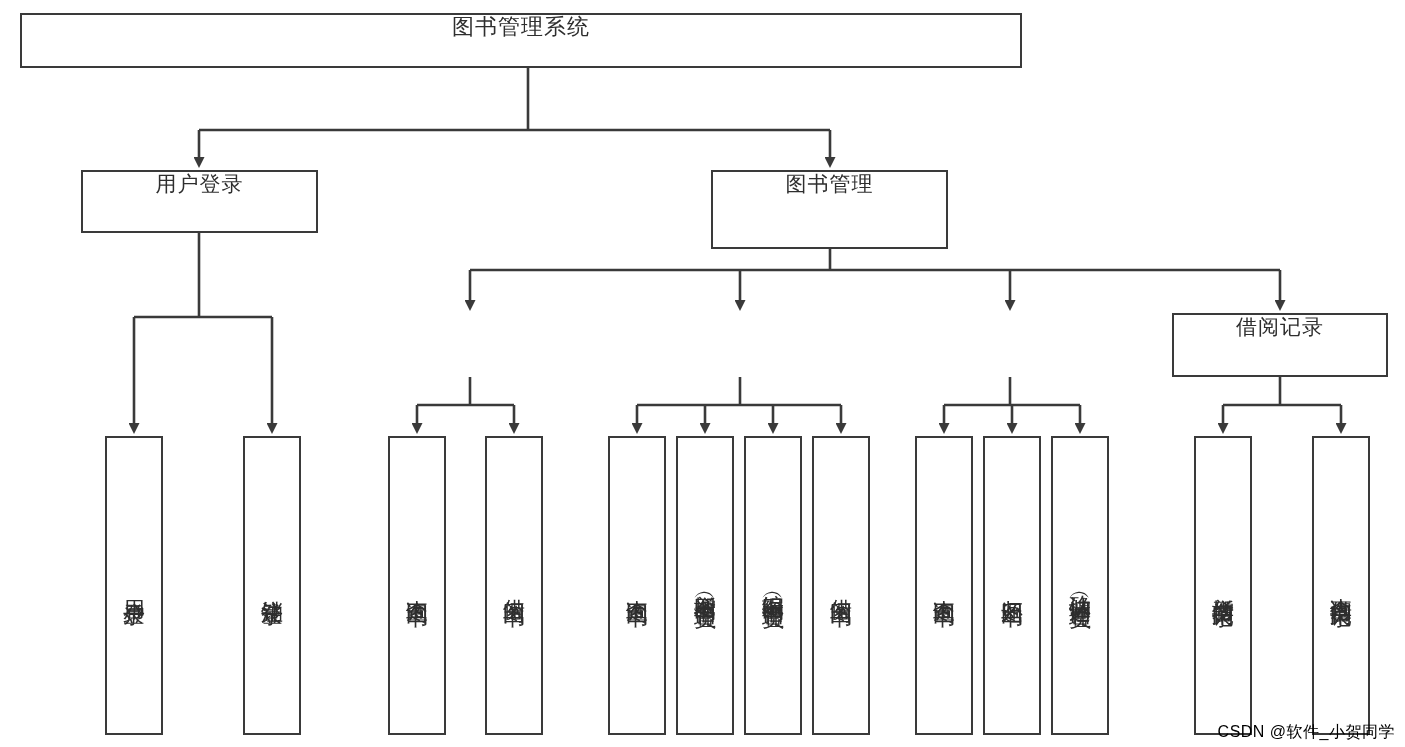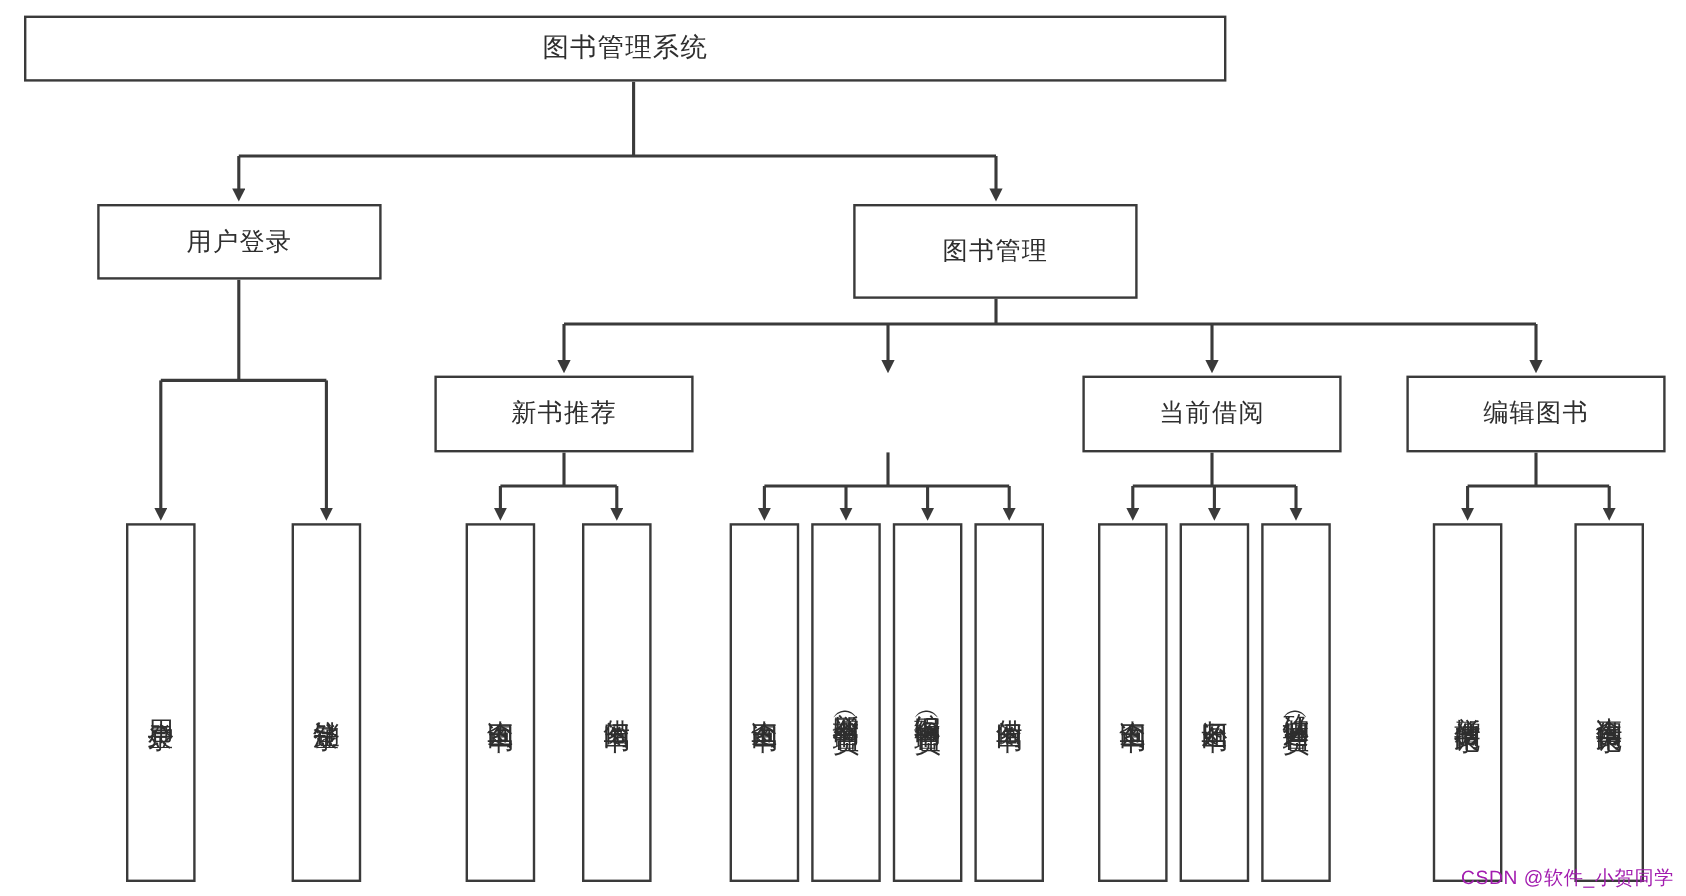--- a/index.html
+++ b/index.html
@@ -11,21 +11,21 @@
   }
   #stage{position:relative;width:1405px;height:747px;}
   svg#wires{position:absolute;left:0;top:0;width:1405px;height:747px;}
 
   .node{
     position:absolute;
     box-sizing:border-box;
     background:#ffffff;
     border:2.5px solid #3a3a3a;
     display:flex;
-    align-items:center;
+    align-items:flex-start;
     justify-content:center;
     color:#2b2b2b;
   }
   .node .lbl{
     font-size:21px;
     letter-spacing:1px;
     line-height:1.1;
     white-space:nowrap;
     color:#2e2e2e;
   }
@@ -45,21 +45,21 @@
     color:#2e2e2e;
     margin-top:0;
     white-space:nowrap;
   }
   .leaf.mid .vlbl{margin-top:0;}
   .watermark{
     position:absolute;
     right:10px;
     bottom:4px;
     font-size:16px;
-    color:#a21caf;
+    color:#000000;
     letter-spacing:0.5px;
     white-space:nowrap;
     pointer-events:none;
   }
 </style>
 </head>
 <body>
 
 <div id="stage">
 
@@ -117,28 +117,22 @@
     <span class="lbl">图书管理系统</span>
   </div>
 
   <div class="node" style="left:81px;top:170px;width:237px;height:63px;">
     <span class="lbl">用户登录</span>
   </div>
   <div class="node" style="left:711px;top:170px;width:237px;height:79px;">
     <span class="lbl">图书管理</span>
   </div>
 
-  <div class="node" style="left:362px;top:313px;width:216px;height:64px;">
-    <span class="lbl">新书推荐</span>
-  </div>
-  <div class="node" style="left:902px;top:313px;width:216px;height:64px;">
-    <span class="lbl">当前借阅</span>
-  </div>
   <div class="node" style="left:1172px;top:313px;width:216px;height:64px;">
-    <span class="lbl">编辑图书</span>
+    <span class="lbl">借阅记录</span>
   </div>
 
   <div class="node leaf" style="left:105px;top:436px;width:58px;height:299px;">
     <span class="vlbl" style="margin-top: 144px;">用户登录</span>
   </div>
   <div class="node leaf" style="left:243px;top:436px;width:58px;height:299px;">
     <span class="vlbl" style="margin-top: 144px;">注销登录</span>
   </div>
 
   <div class="node leaf" style="left:388px;top:436px;width:58px;height:299px;">

